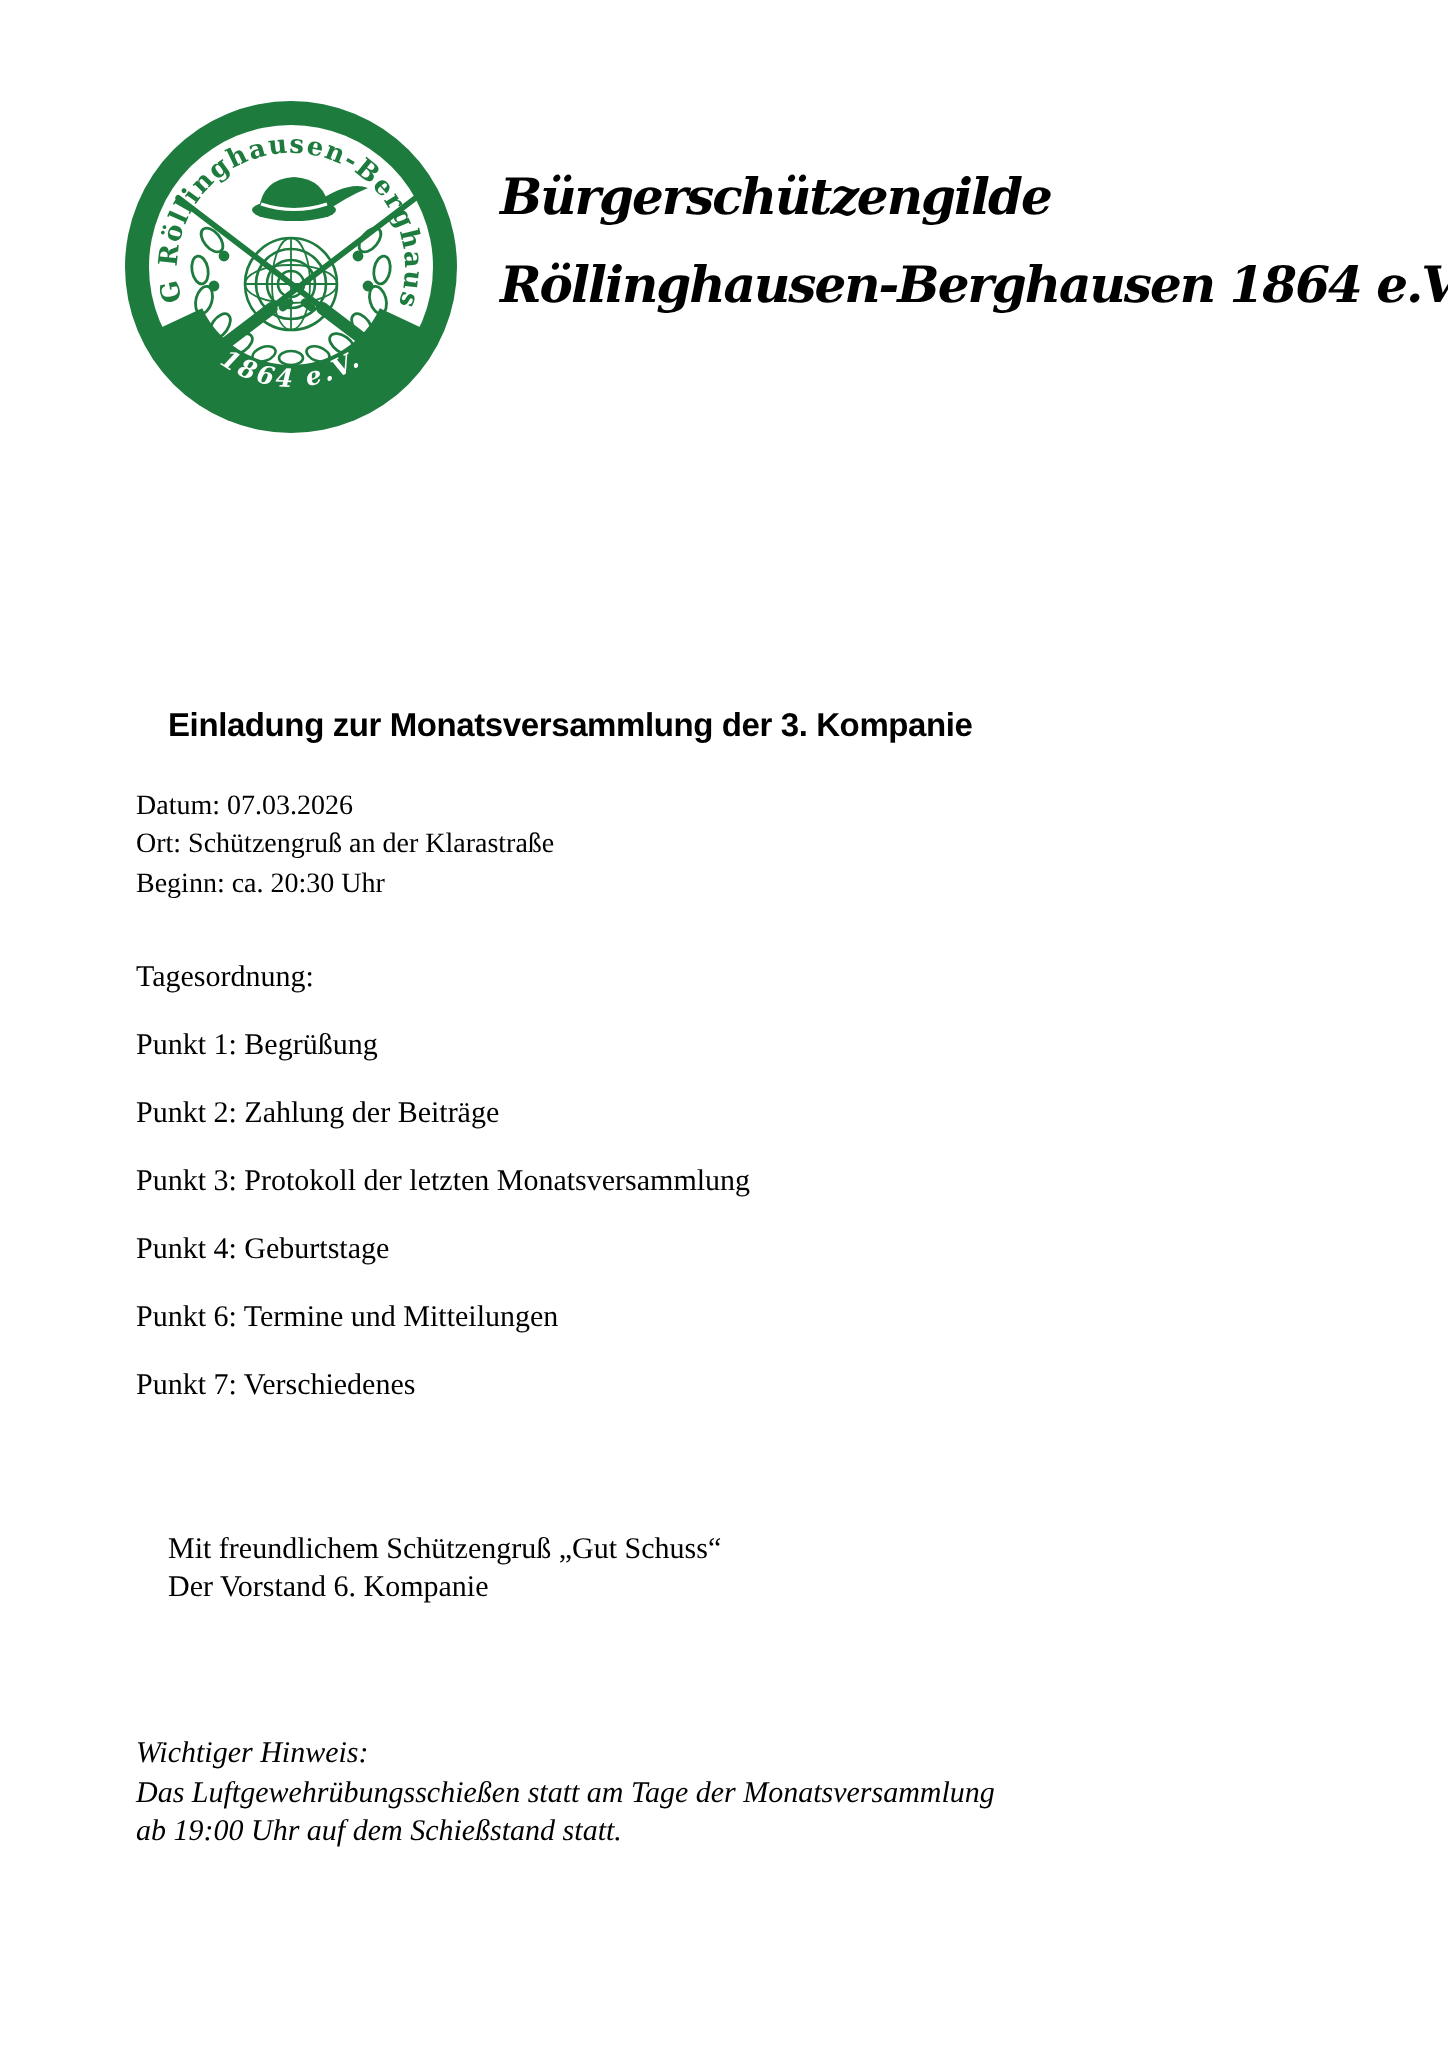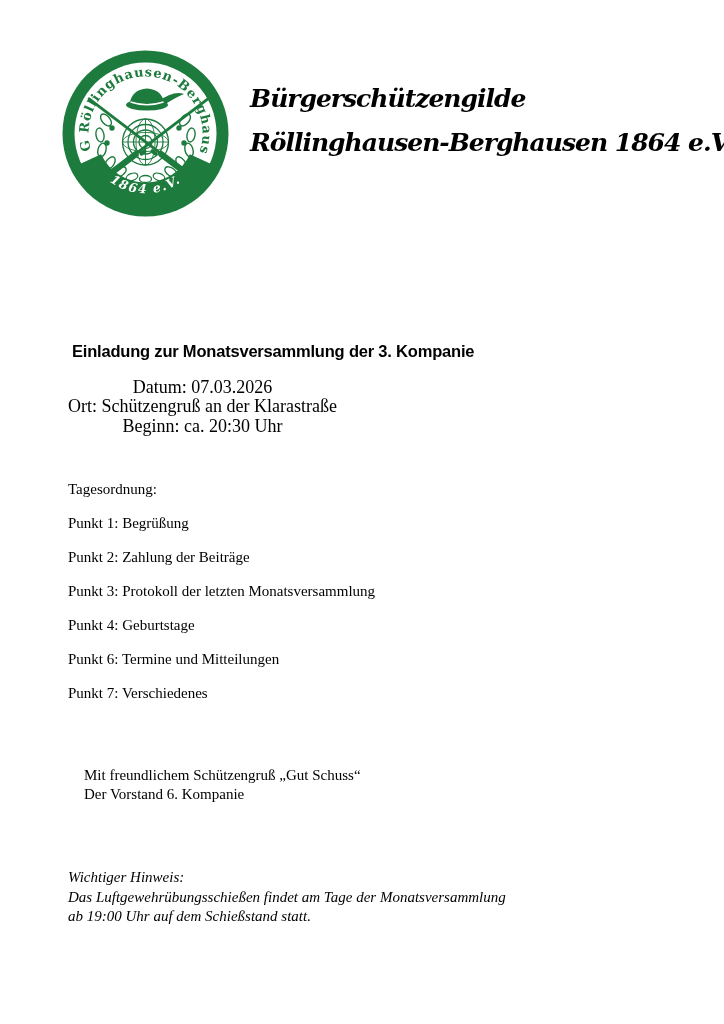--- a/index.html
+++ b/index.html
@@ -15,29 +15,29 @@
   .logo{position:absolute;left:62px;top:50px;width:167px;height:167px;}
   .letterhead{
     position:absolute;left:250px;top:77px;
     font-family:"DejaVu Serif", serif;
     font-style:italic;font-weight:bold;
     font-size:25px;line-height:44px;
     letter-spacing:-1px;
     white-space:nowrap;
   }
   .title{
-    position:absolute;left:68px;top:337px;margin:4px;
+    position:absolute;left:68px;top:337px;margin:16px;
     font-family:"Liberation Sans", sans-serif;
     font-weight:bold;font-size:16.5px;line-height:20px;
     letter-spacing:-0.2px;
     white-space:nowrap;
   }
   .meta{
-    position:absolute;left:68px;top:378px;
-    font-size:18px;line-height:19.4px;white-space:nowrap;text-align:center;
+    position:absolute;left:68px;top:394px;
+    font-size:14px;line-height:19.4px;white-space:nowrap;
   }
   .agenda{
     position:absolute;left:68px;top:479px;
     font-size:15px;white-space:nowrap;
   }
   .agenda-heading{line-height:20px;}
   .agenda-item{margin-top:14px;line-height:20px;}
   .closing{
     position:absolute;left:68px;top:766px;
     font-size:15px;line-height:19.4px;white-space:nowrap;margin-left:16px;
@@ -152,17 +152,17 @@
     <div class="agenda-item">Punkt 7: Verschiedenes</div>
   </div>
 
   <div class="closing">
     <div>Mit freundlichem Schützengruß „Gut Schuss“</div>
     <div>Der Vorstand 6. Kompanie</div>
   </div>
 
   <div class="notice">
     <div>Wichtiger Hinweis:</div>
-    <div>Das Luftgewehrübungsschießen findet am Tage der Monatsversammlung</div>
+    <div>Das Luftgewehrübungsschießen statt am Tage der Monatsversammlung</div>
     <div>ab 19:00 Uhr auf dem Schießstand statt.</div>
   </div>
 
 </div>
 
 </body></html>

